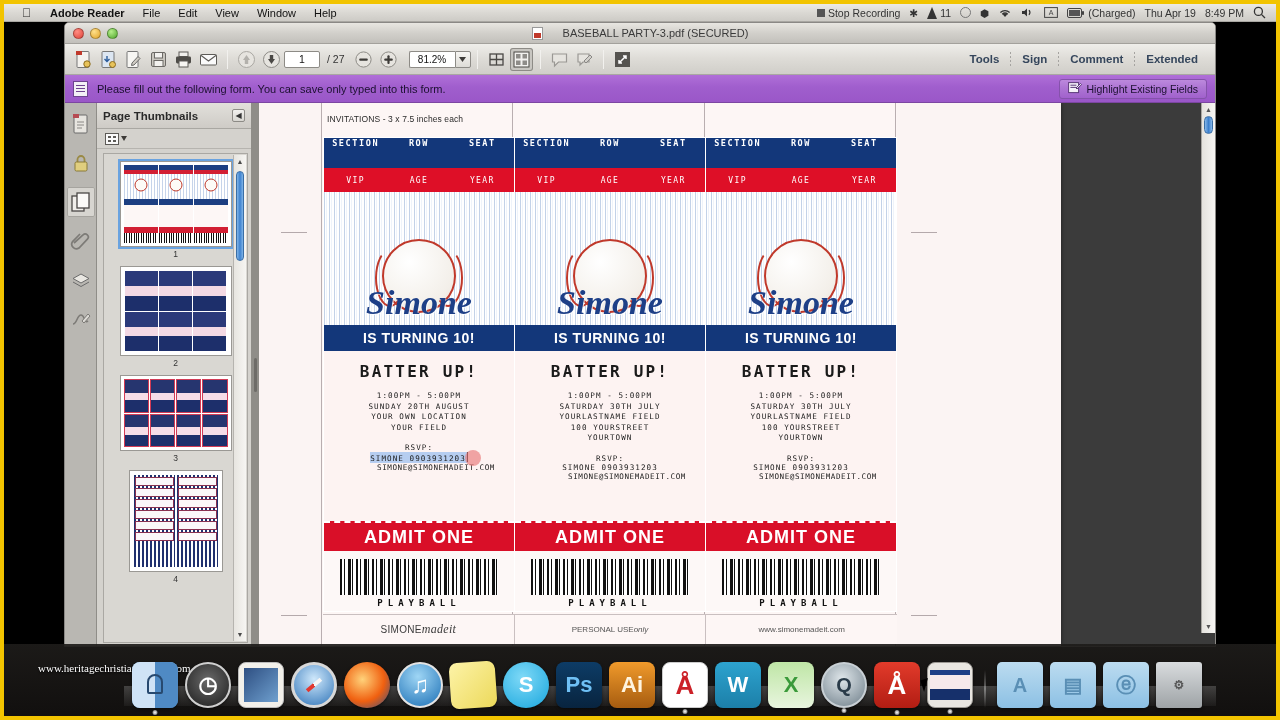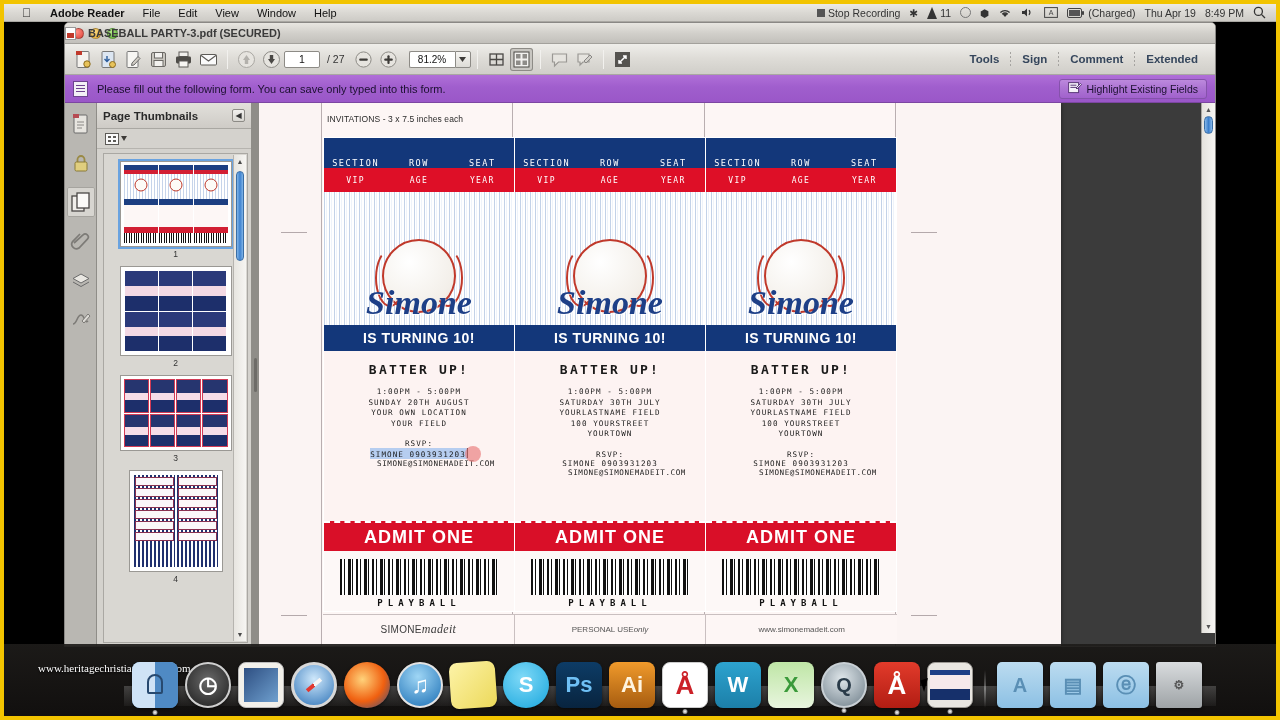--- a/index.html
+++ b/index.html
@@ -67,22 +67,22 @@
     display: flex; align-items: center;
     position: relative;
   }
   .traffic { display: flex; gap: 6px; margin-left: 8px; }
   .tl { width: 11px; height: 11px; border-radius: 50%; border: 1px solid rgba(0,0,0,.28); }
   .tl.r { background: radial-gradient(circle at 35% 30%, #ff8d83, #e0453a); }
   .tl.y { background: radial-gradient(circle at 35% 30%, #ffe08a, #e2a428); }
   .tl.g { background: radial-gradient(circle at 35% 30%, #b6ef8a, #4fa62b); }
   #titletext {
     position: absolute; left: 0; right: 0; text-align: center;
-    font-size: 11px; font-weight: bold; color: #3a3a3a;
-    display: flex; align-items: center; gap: 12px;
+    font-size: 11px; font-weight: normal; color: #3a3a3a;
+    display: flex; align-items: center; justify-content: center; gap: 20px;
   }
   .pdfico {
     width: 11px; height: 13px; background: #fff; border: 1px solid #999;
     position: relative; display: inline-block;
   }
   .pdfico::after {
     content: ""; position: absolute; left: 1px; bottom: 1px;
     width: 7px; height: 5px; background: #c0392b;
   }
 
@@ -297,22 +297,22 @@
     display: flex; gap: 1px;
     background: #fff;
     border: 1px solid #fff;
   }
   .ticket {
     flex: 1; display: flex; flex-direction: column;
     background: #fdf8f7; overflow: hidden; position: relative;
   }
   .t-section {
     height: 30px; background: #13377a;
-    display: flex; align-items: flex-end;
-    color: #fff; font-size: 8.5px; font-weight: normal; letter-spacing: 1.6px;
+    display: flex; align-items: flex-start;
+    color: #fff; font-size: 8.5px; font-weight: bold; letter-spacing: 1.6px;
     font-family: "DejaVu Sans Mono", monospace;
   }
   .t-section span { flex: 1; text-align: center; }
   .t-vip {
     height: 24px; background: #de0f27;
     display: flex; align-items: center;
     color: #fff; font-size: 8px; font-weight: normal; letter-spacing: 1.4px;
     font-family: "DejaVu Sans Mono", monospace;
   }
   .t-vip span { flex: 1; text-align: center; }
@@ -347,21 +347,21 @@
     color: #fff; font-size: 14px; font-weight: bold; letter-spacing: .5px;
     font-family: "Liberation Sans", sans-serif;
   }
   .t-detail {
     flex: 1; background: #fdf3f2;
     display: flex; flex-direction: column; align-items: center;
     padding-top: 11px;
     font-family: "DejaVu Sans Mono", monospace;
     color: #1a1a1a;
   }
-  .t-batter { font-size: 13px; font-weight: bold; letter-spacing: 2.2px; margin-bottom: 10px; }
+  .t-batter { font-size: 16px; font-weight: bold; letter-spacing: 2.2px; margin-bottom: 10px; }
   .t-line { font-size: 7.6px; letter-spacing: 1.05px; line-height: 10.5px; text-align: center; }
   .t-rsvp { font-size: 7.6px; letter-spacing: 1.05px; margin-top: 10px; }
   .t-phone { font-size: 7.6px; letter-spacing: 1.05px; position: relative; }
   .t-phone.hl { background: #b6cdf0; }
   .t-email { font-size: 7.6px; letter-spacing: .55px; margin-left: 34px; }
   .caret {
     display: inline-block; width: 1px; height: 10px; background: #222;
     vertical-align: -1px; margin-left: 1px;
   }
   .cursor-blob {

